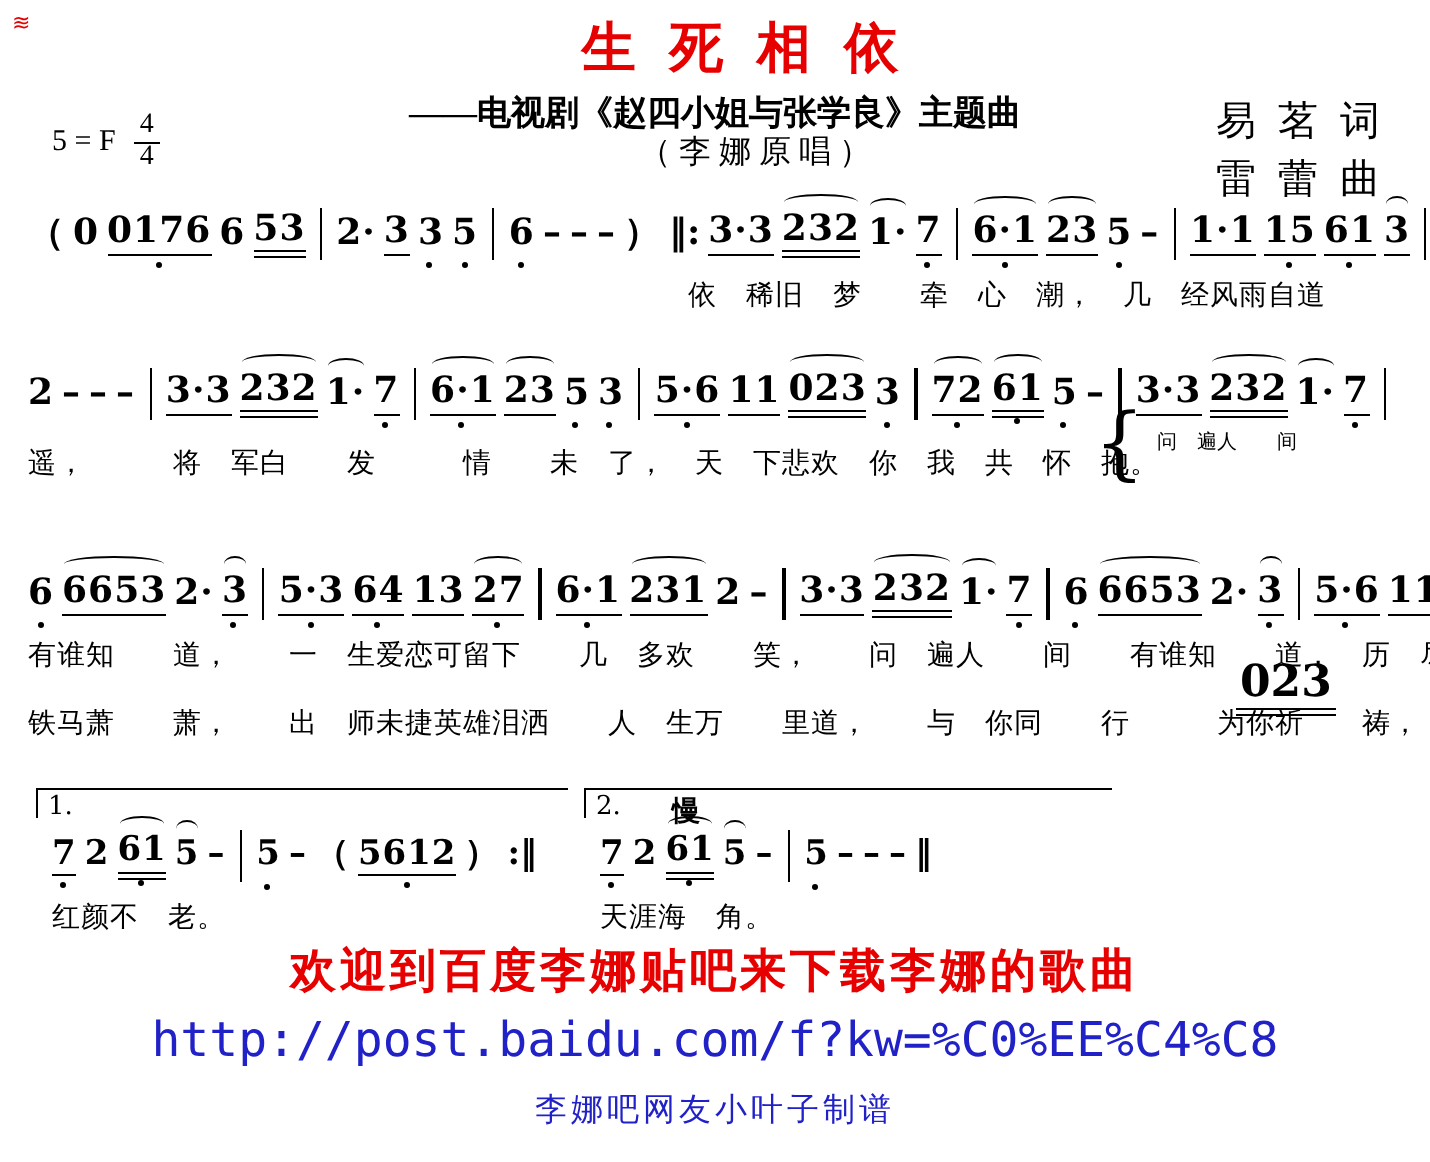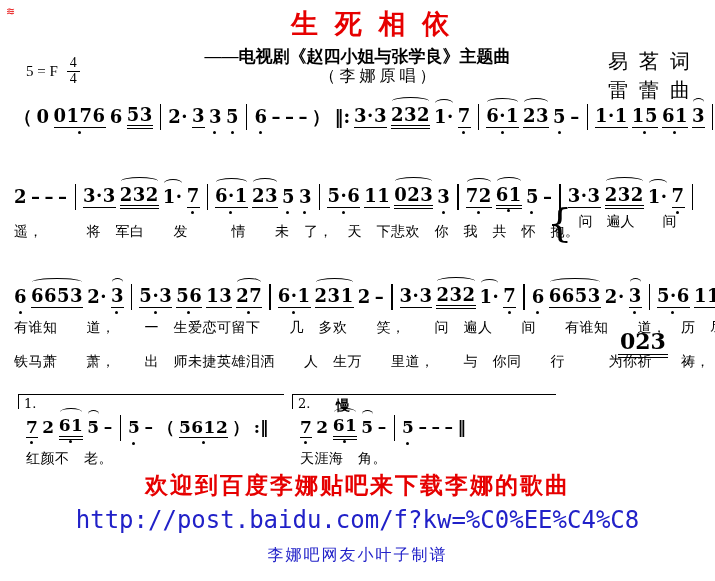--- a/index.html
+++ b/index.html
@@ -38,21 +38,21 @@
 
   .lyrics{font-size:14px;letter-spacing:0.5px;white-space:nowrap;}
 
   .sys1{top:94px;}
   .sys1 .lyrics{margin-left:330px;margin-top:0;}
 
   .sys2{top:174px;}
   .sys2 .lyrics{margin-top:4px;}
   .brace-group{position:absolute;top:202px;left:547px;display:flex;align-items:center;}
   .brace{font-size:40px;font-weight:normal;line-height:1;font-family:"DejaVu Serif",serif;}
-  .brace-lines{margin-left:6px;font-size:14px;line-height:1.6;white-space:nowrap;}
+  .brace-lines{margin-left:6px;font-size:10px;line-height:1.6;white-space:nowrap;}
 
   .sys3{top:274px;}
   .sys3 .lyrics-a{margin-top:0;}
   .sys3 .lyrics-b{margin-top:16px;}
   .annotation{position:absolute;left:618px;top:328px;font-size:22px;font-weight:bold;
               border-bottom:4px double #000;padding:0 2px;font-family:"DejaVu Serif",serif;}
 
   
   .voltas{position:absolute;top:394px;left:18px;display:flex;gap:8px;}
   .volta{position:relative;border-top:1.4px solid #000;padding:2px 6px 0 8px;}
@@ -125,20 +125,21 @@
         <span class="tk u1 sl">23</span>
         <span class="tk db">5</span>
         <span class="tk">–</span>
         <span class="bar"></span>
         <span class="tk u1">1·1</span>
         <span class="tk u1 db">15</span>
         <span class="tk u1 db">61</span>
         <span class="tk u1 sl">3</span>
         <span class="bar"></span>
       </div>
+    <div class="lyrics">依　稀旧　梦　　牵　心　潮，　几　经风雨自道</div>
   </div>
 
   <div class="system sys2">
     <div class="music">
         <span class="tk">2</span>
         <span class="tk">–</span>
         <span class="tk">–</span>
         <span class="tk">–</span>
         <span class="bar"></span>
         <span class="tk u1">3·3</span>
@@ -178,21 +179,21 @@
   </div>
 
   <div class="system sys3">
     <div class="music">
         <span class="tk db">6</span>
         <span class="tk u1 sl">6653</span>
         <span class="tk">2·</span>
         <span class="tk u1 db sl">3</span>
         <span class="bar"></span>
         <span class="tk u1 db">5·3</span>
-        <span class="tk u1 db">56</span>
+        <span class="tk u1 db">64</span>
         <span class="tk u1">13</span>
         <span class="tk u1 db sl">27</span>
         <span class="bar"></span>
         <span class="tk u1 db">6·1</span>
         <span class="tk u1 sl">231</span>
         <span class="tk">2</span>
         <span class="tk">–</span>
         <span class="bar"></span>
         <span class="tk u1">3·3</span>
         <span class="tk u2 sl">232</span>

